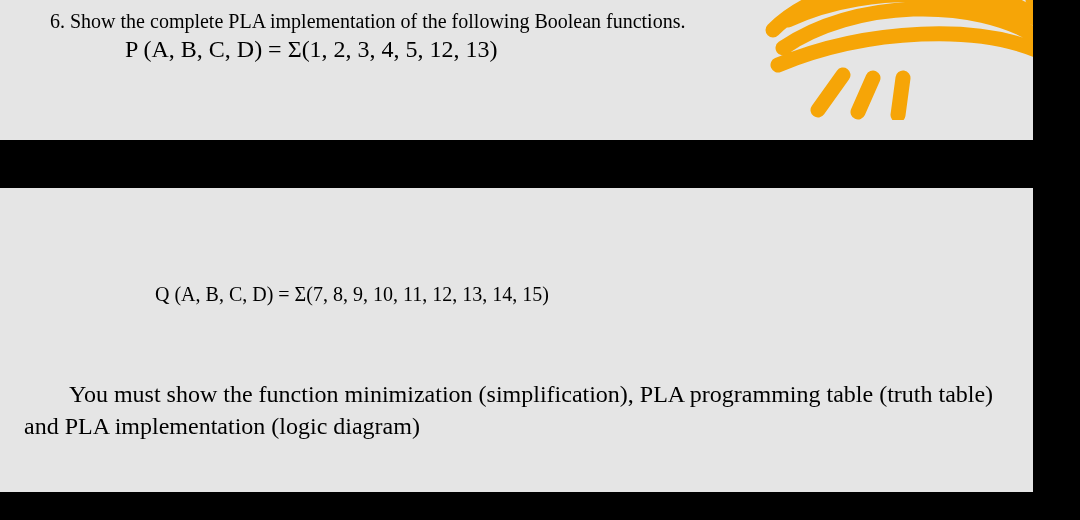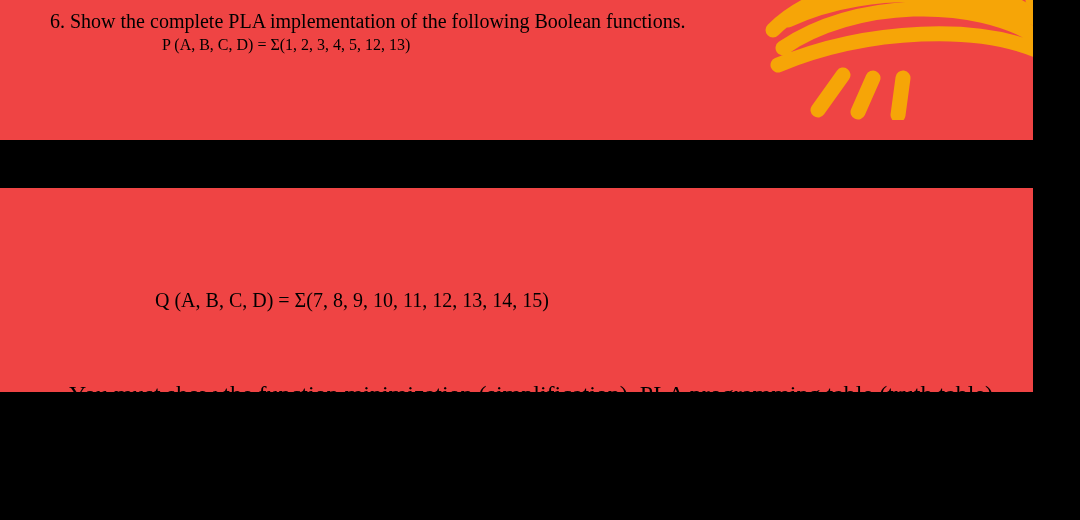--- a/index.html
+++ b/index.html
@@ -7,53 +7,51 @@
     padding: 0;
     width: 1080px;
     height: 520px;
     overflow: hidden;
     font-family: "Times New Roman", Times, serif;
     background: #000;
   }
   .page {
     position: relative;
     width: 1033px;
-    height: 392px;
-    background: #ef4444;
+    height: 492px;
+    background: #e5e5e5;
   }
   .q-line1 {
     position: absolute;
     top: 10px;
     left: 50px;
     font-size: 20px;
     color: #000;
   }
   .q-line2 {
     position: absolute;
     top: 36px;
     left: 125px;
-    font-size: 16px;
+    font-size: 24px;
     color: #000;
-    margin-left: 37px;
   }
   .blackbar {
     position: absolute;
     top: 140px;
     left: 0;
     width: 1033px;
     height: 48px;
     background: #000;
   }
   .q-line3 {
     position: absolute;
     top: 283px;
     left: 155px;
     font-size: 20px;
     color: #000;
-    margin-top: 6px;
   }
   .instr {
     position: absolute;
     top: 378px;
     left: 24px;
     width: 990px;
     font-size: 24px;
     color: #000;
     line-height: 1.35;
     text-indent: 45px;

